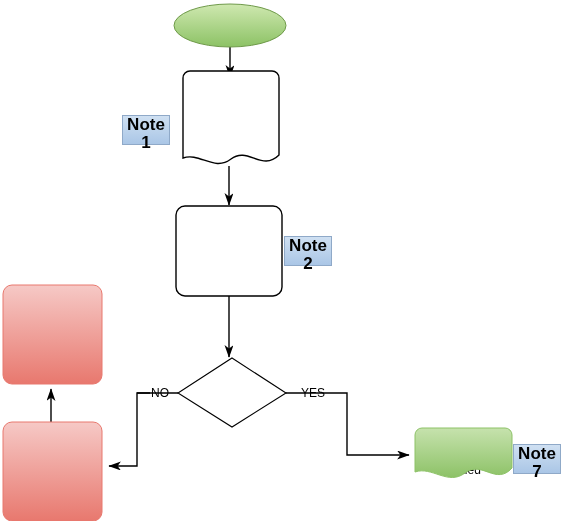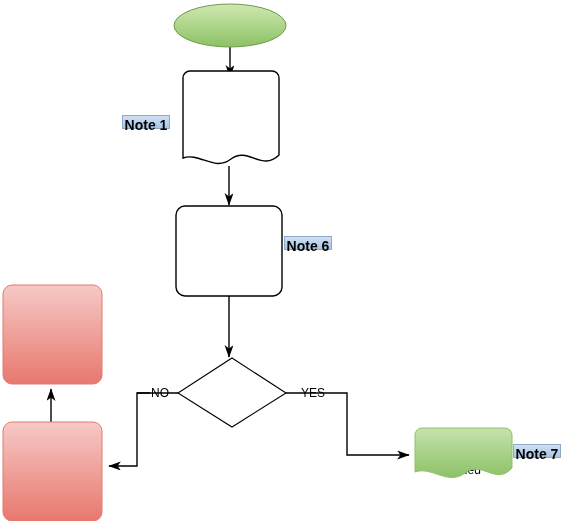--- a/index.html
+++ b/index.html
@@ -30,29 +30,29 @@
   .edge-label {
     position: absolute;
     font-size: 12px;
     color: #000000;
     font-family: "Liberation Sans", sans-serif;
     background: #ffffff;
     padding: 0 1px;
   }
   .note {
     position: absolute;
-    font-size: 14px;
+    font-size: 17px;
     font-weight: bold;
     color: #000000;
     font-family: "Liberation Sans", sans-serif;
     text-align: center;
     border: 1px solid #8fa9c8;
     background: linear-gradient(to bottom, #cfe0f2 0%, #aac6e6 100%);
     line-height: 18px;
-    height: 14px;
+    height: 30px;
     box-sizing: border-box;
   }
   svg.layer {
     position: absolute;
     left: 0;
     top: 0;
     width: 562px;
     height: 521px;
   }
   .svg-shapes { z-index: 1; }
@@ -144,17 +144,17 @@
 
     <div class="node-label" style="left:414px; top:449px; width:99px;">Import Permit
 issued</div>
 
     <div class="edge-label" style="left:150px; top:386px;">NO</div>
     <div class="edge-label" style="left:300px; top:386px;">YES</div>
   </div>
 
   <div class="notes-layer">
     <div class="note" style="left:122px; top:115px; width:48px;">Note 1</div>
-    <div class="note" style="left:284px; top:236px; width:48px;">Note 6</div>
+    <div class="note" style="left:284px; top:236px; width:48px;">Note 2</div>
     <div class="note" style="left:513px; top:444px; width:48px;">Note 7</div>
   </div>
 
 </div>
 
 </body></html>

